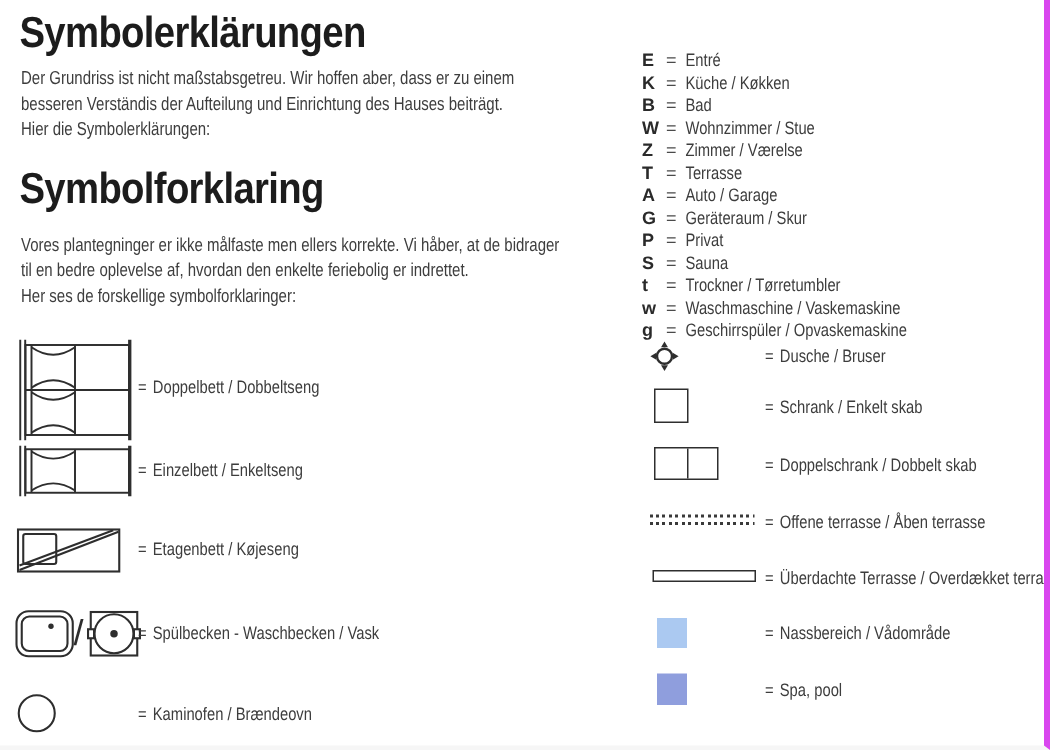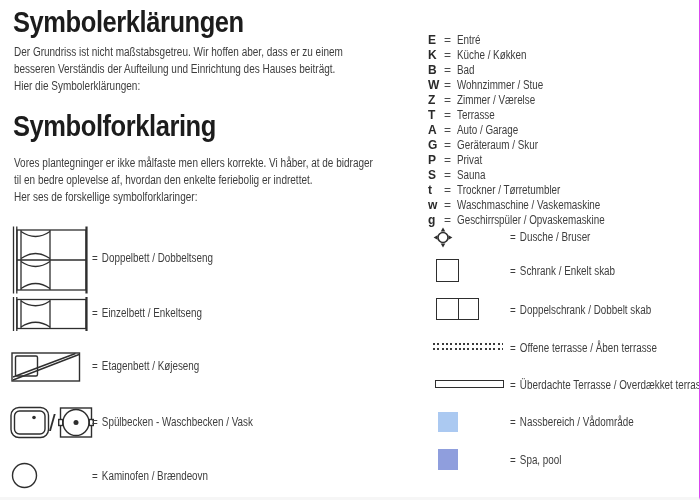--- a/index.html
+++ b/index.html
@@ -1,19 +1,19 @@
 <!DOCTYPE html>
 <html><head>
 <meta charset="utf-8">
 <style>
   html,body{margin:0;padding:0;background:#ffffff;}
   #page{
     position:relative;width:700px;height:500px;background:#ffffff;
     font-family:"Liberation Sans","DejaVu Sans",sans-serif;color:#3d3d3d;
-    overflow:hidden;border-right:1px solid #d946ef;border-bottom:3px solid #f6f6f6;
+    overflow:hidden;border-right:4px solid #d946ef;border-bottom:3px solid #f6f6f6;
     box-sizing:border-box;
   }
   .abs{position:absolute;}
   .h1{
     font-size:29px;font-weight:700;color:#1c1c1c;letter-spacing:-0.5px;
     transform:scaleX(0.88);transform-origin:0 0;white-space:nowrap;
   }
   .para{
     font-size:12.5px;line-height:17px;color:#3d3d3d;white-space:pre-line;
     transform:scaleX(0.80);transform-origin:0 0;

